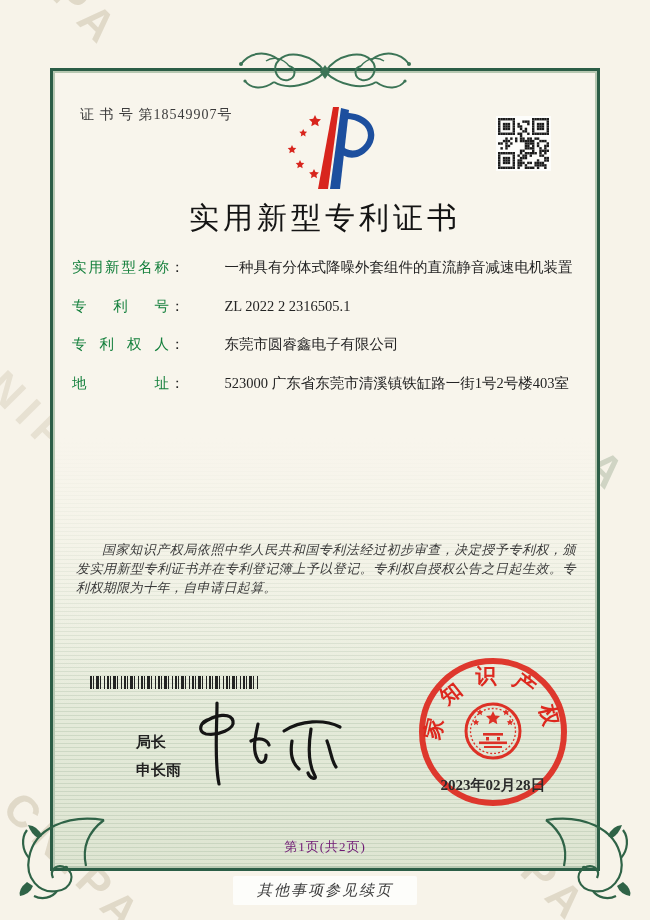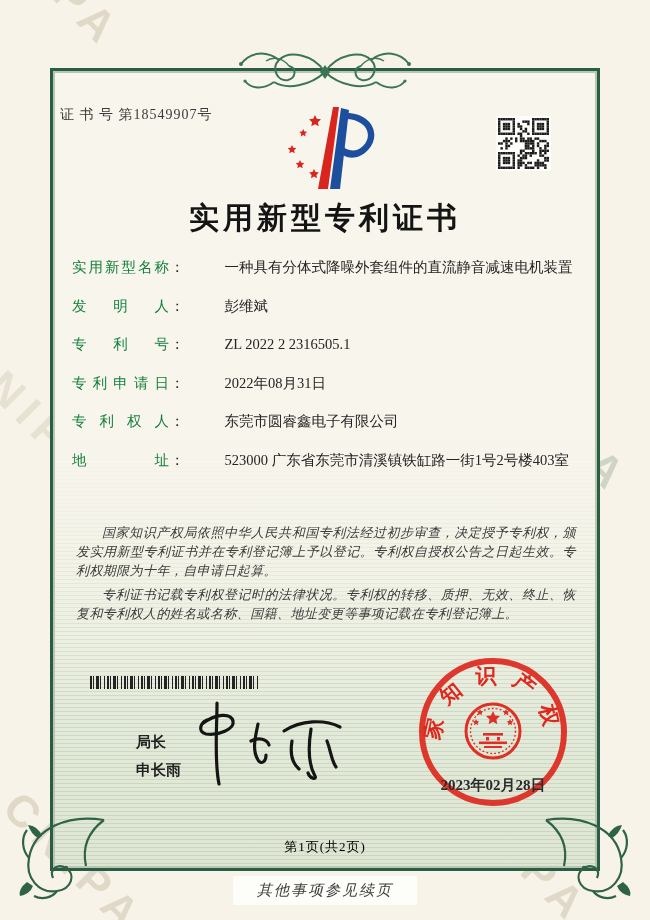--- a/index.html
+++ b/index.html
@@ -22,39 +22,39 @@
     position:absolute;left:50px;top:68px;width:544px;height:797px;
     border:3px solid #2b5d46;
     box-shadow:inset 0 0 0 2px #b7c8b2;
     background:
       linear-gradient(180deg, rgba(248,245,236,1) 0%, rgba(248,245,236,1) 46%, rgba(248,245,236,0) 80%),
       repeating-linear-gradient(180deg, rgba(118,148,118,0.20) 0px, rgba(118,148,118,0.20) 1px, rgba(0,0,0,0) 1px, rgba(0,0,0,0) 4px),
       linear-gradient(180deg, #f8f5ec 0%, #f0f2e5 55%, #e4ead9 82%, #dee5d2 100%);
     z-index:2;
   }
   
-  .cert-no{position:absolute;left:60px;top:106px;font-size:14px;letter-spacing:1px;color:#3b3b3b;z-index:5;}
+  .cert-no{position:absolute;left:80px;top:106px;font-size:14px;letter-spacing:1px;color:#3b3b3b;z-index:5;}
   .logo{position:absolute;left:280px;top:105px;width:100px;height:86px;z-index:5;}
   .qr{position:absolute;left:496px;top:116px;width:51px;height:51px;background:#fdfdfb;padding:2px;z-index:5;}
   .qr svg{width:100%;height:100%;display:block;fill:#1c1c1c;}
   .doc-title{
     position:absolute;left:0;top:198px;width:650px;text-align:center;
-    font-size:30px;font-weight:bold;letter-spacing:4px;color:#141414;z-index:5;
+    font-size:30px;font-weight:normal;letter-spacing:4px;color:#141414;z-index:5;
   }
   
   .fields{position:absolute;left:72px;top:254px;width:506px;z-index:5;font-size:14.5px;}
   .frow{line-height:26px;margin-bottom:12.5px;white-space:nowrap;}
   .fl{display:inline-block;width:97px;text-align:justify;text-align-last:justify;vertical-align:top;color:#15803d;}
   .fc{display:inline-block;margin:0 4px 0 1px;color:#242424;}
   .fv{color:#242424;margin-left:36px;}
   .pair1{display:inline-block;width:256px;}
   
   .paras{position:absolute;left:76px;top:523px;width:500px;z-index:5;}
   .paras p{
-    margin:0 0 5px 0;font-size:13px;line-height:19px;text-indent:2em;
+    margin:17px 0 5px 0;font-size:13px;line-height:19px;text-indent:2em;
     text-align:justify;color:#3a3a3a;font-style:italic;letter-spacing:0.4px;
   }
   
   .barcode{
     position:absolute;left:90px;top:676px;width:168px;height:13px;z-index:5;
     background:repeating-linear-gradient(90deg,
       #232323 0 2px, rgba(0,0,0,0) 2px 3px,
       #232323 3px 4px, rgba(0,0,0,0) 4px 6px,
       #232323 6px 9px, rgba(0,0,0,0) 9px 10px,
       #232323 10px 11px, rgba(0,0,0,0) 11px 14px,
@@ -62,21 +62,21 @@
   }
   
   .bureau{position:absolute;left:88px;top:728px;z-index:5;
     font-family:"Liberation Sans","DejaVu Sans",sans-serif;
     font-size:15px;font-weight:600;color:#222;line-height:28px;margin-left:48px;}
   .sig{position:absolute;left:172px;top:698px;width:200px;height:88px;z-index:6;}
   .sig path{stroke:#151515;stroke-width:3.2;fill:none;stroke-linecap:round;stroke-linejoin:round;}
   
   .seal{position:absolute;left:413px;top:652px;width:160px;height:160px;z-index:6;}
   
-  .page-no{position:absolute;left:0;top:838px;width:650px;text-align:center;font-size:13px;color:#000000;letter-spacing:1px;z-index:5;}
+  .page-no{position:absolute;left:0;top:838px;width:650px;text-align:center;font-size:13px;color:#701a75;letter-spacing:1px;z-index:5;}
   .note-band{position:absolute;left:233px;top:876px;width:184px;height:29px;background:rgba(255,255,255,0.78);border-radius:2px;z-index:3;}
   .note{position:absolute;left:0;top:881px;width:650px;text-align:center;font-size:15px;color:#3d3d3d;
     font-style:italic;letter-spacing:2px;z-index:5;}
   
   .orn-top{position:absolute;left:233px;top:43px;width:184px;height:58px;z-index:4;}
   .orn-bl{position:absolute;left:16px;top:812px;width:92px;height:88px;z-index:4;}
   .orn-br{position:absolute;left:542px;top:812px;width:92px;height:88px;z-index:4;transform:scaleX(-1);}
 </style>
 </head>
 <body>
@@ -372,39 +372,32 @@
     </svg>
 </div>
 
 <div class="doc-title">实用新型专利证书</div>
 
 <div class="fields">
   <div class="frow">
     <span class="fl">实用新型名称</span><span class="fc">：</span><span class="fv">一种具有分体式降噪外套组件的直流静音减速电机装置</span>
   </div>
   <div class="frow">
-    <span class="fl">发明人</span><span class="fc">：</span><span class="fv">彭维斌</span>
-  </div>
-  <div class="frow">
     <span class="fl">专利号</span><span class="fc">：</span><span class="fv">ZL 2022 2 2316505.1</span>
-  </div>
-  <div class="frow">
-    <span class="fl">专利申请日</span><span class="fc">：</span><span class="fv">2022年08月31日</span>
   </div>
   <div class="frow">
     <span class="fl">专利权人</span><span class="fc">：</span><span class="fv">东莞市圆睿鑫电子有限公司</span>
   </div>
   <div class="frow">
     <span class="fl">地址</span><span class="fc">：</span><span class="fv">523000 广东省东莞市清溪镇铁缸路一街1号2号楼403室</span>
   </div>
 </div>
 
 <div class="paras">
   <p>国家知识产权局依照中华人民共和国专利法经过初步审查，决定授予专利权，颁发实用新型专利证书并在专利登记簿上予以登记。专利权自授权公告之日起生效。专利权期限为十年，自申请日起算。</p>
-  <p>专利证书记载专利权登记时的法律状况。专利权的转移、质押、无效、终止、恢复和专利权人的姓名或名称、国籍、地址变更等事项记载在专利登记簿上。</p>
 </div>
 
 <div class="barcode"></div>
 
 <div class="bureau">
   <div>局长</div>
   <div>申长雨</div>
 </div>
 
 <svg class="sig" viewBox="0 0 200 88">

